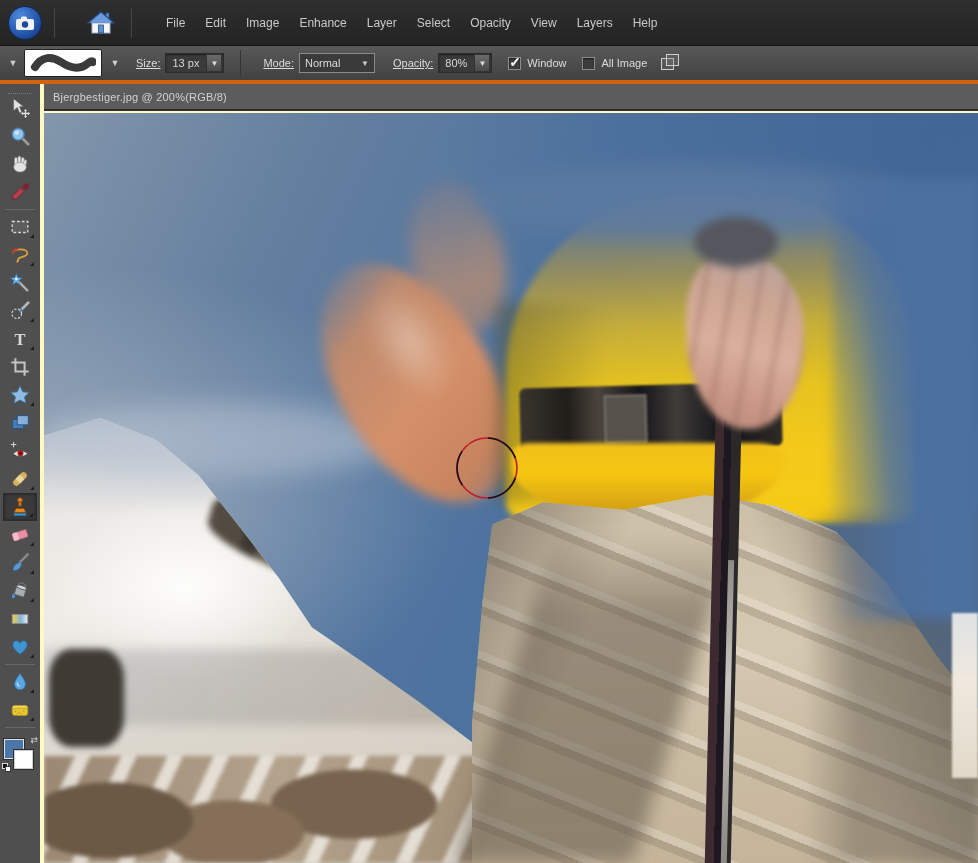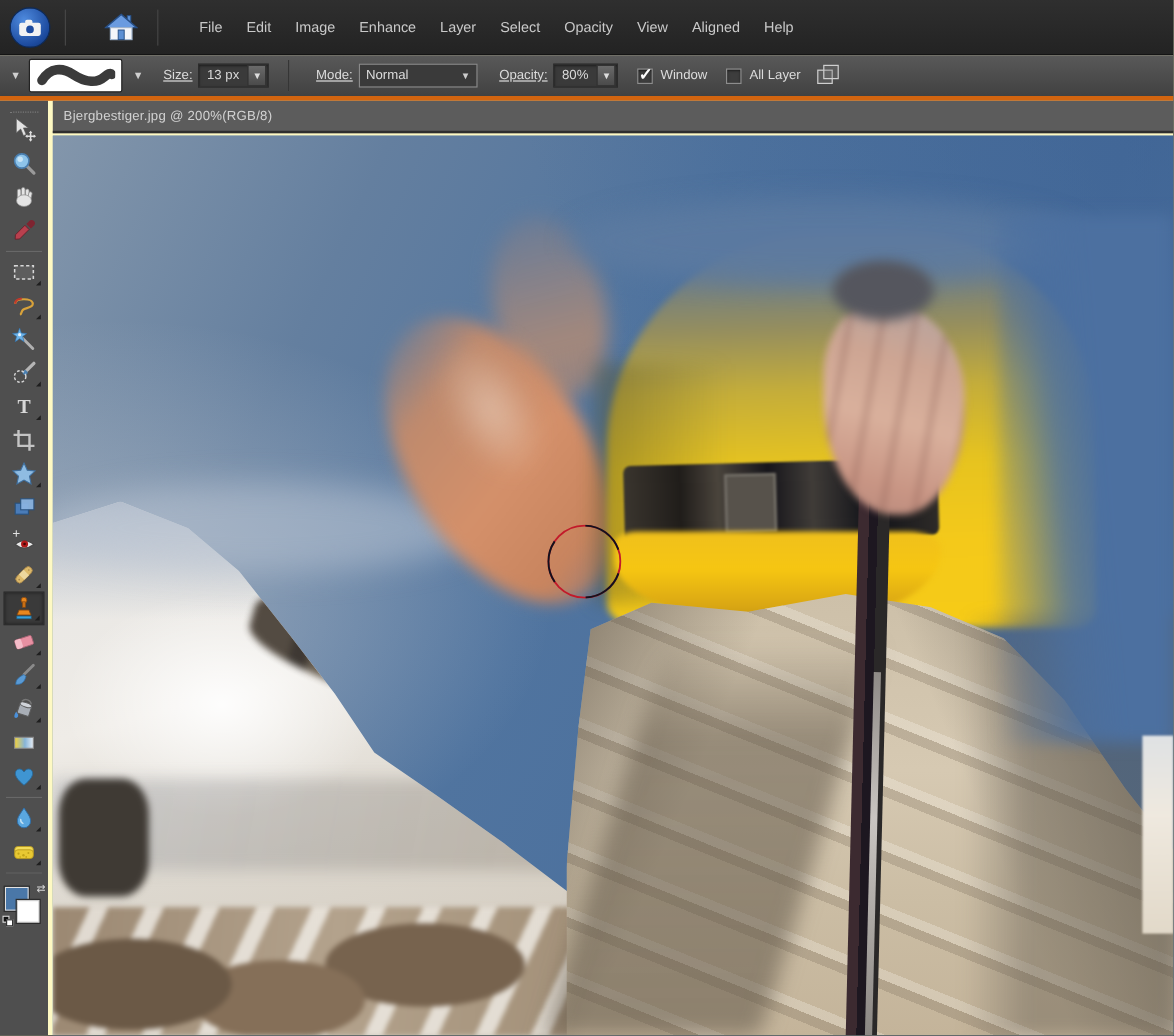--- a/index.html
+++ b/index.html
@@ -27,21 +27,21 @@
     display:flex; align-items:center; justify-content:center; }
   .brush-preview { width:78px; height:28px; background:#fff; border:1px solid #222;
     border-radius:2px; margin-left:4px; display:flex; align-items:center; justify-content:center; }
   .label { margin-left:14px; margin-right:5px;text-decoration:underline; }
   .dropfield { background:#3a3a3a; border:1px solid #2c2c2c; box-shadow:inset 0 1px 2px rgba(0,0,0,.5);
     height:20px; display:flex; align-items:center; color:#d8d8d8; }
   .dropfield .val { padding:0 6px; min-width:30px; }
   .drop-btn { width:16px; height:18px; margin:0 1px; background:linear-gradient(#6a6a6a,#4a4a4a);
     border:1px solid #333; display:flex; align-items:center; justify-content:center;
     font-size:8px; color:#ddd; }
-  .combo { border:1px solid #8a8a8a; background:#3a3a3a; height:20px; width:99px;
+  .combo { border:1px solid #8a8a8a; background:#3a3a3a; height:20px; width:76px;
     display:flex; align-items:center; justify-content:space-between; padding:0 5px; }
   .combo .arr { font-size:8px; color:#ccc; }
   .ob-sep { width:1px; height:26px; background:#636363; border-left:1px solid #353535; margin:0 8px; }
   .chk { width:13px; height:13px; background:#3d3d3d; border:1px solid #8d8d8d;
     box-shadow:inset 0 1px 2px rgba(0,0,0,.6); margin-left:16px; margin-right:6px; position:relative; }
   .chk.checked::after { content:"✓"; position:absolute; left:0px; top:-4px; color:#fff;
     font-size:14px; font-weight:bold; }
   .layers-ico { margin-left:14px; width:20px; height:18px; position:relative; }
   .layers-ico i { position:absolute; border:1px solid #cfcfcf; background:rgba(120,120,120,.3); }
   .layers-ico i:nth-child(1){ left:0; top:4px; width:13px; height:12px; }
@@ -195,21 +195,21 @@
     <div class="mb-sep" style="margin-left:14px"></div>
     <div class="menus">
       <span>File</span>
       <span>Edit</span>
       <span>Image</span>
       <span>Enhance</span>
       <span>Layer</span>
       <span>Select</span>
       <span>Opacity</span>
       <span>View</span>
-      <span>Aligned</span>
+      <span>Layers</span>
       <span>Help</span>
     </div>
   </div>
 
   <div class="optionsbar">
     <div class="opt-arrow">▼</div>
     <div class="brush-preview">
       <svg class="ico" width="66" height="22" viewBox="0 0 66 22">
         <path d="M5 15 C 12 4, 22 4, 31 10 C 40 16, 50 18, 57 12 C 60 9.5, 62 8.5, 63 10" fill="none" stroke="#3b3b3b" stroke-width="8" stroke-linecap="round"></path>
       </svg>
@@ -233,21 +233,21 @@
     <span class="label" style="margin-left:18px">Opacity:</span>
     <div class="dropfield">
       <span class="val">80%</span>
       <span class="drop-btn">▼</span>
     </div>
 
     <span class="chk checked"></span>
     <span>Window</span>
 
     <span class="chk"></span>
-    <span>All Layer</span>
+    <span>All Image</span>
 
     <span class="layers-ico">
         <i></i>
         <i></i>
       </span>
   </div>
 
   <div class="toolcol">
     <div class="tooldots"></div>
     <ul class="tools">

